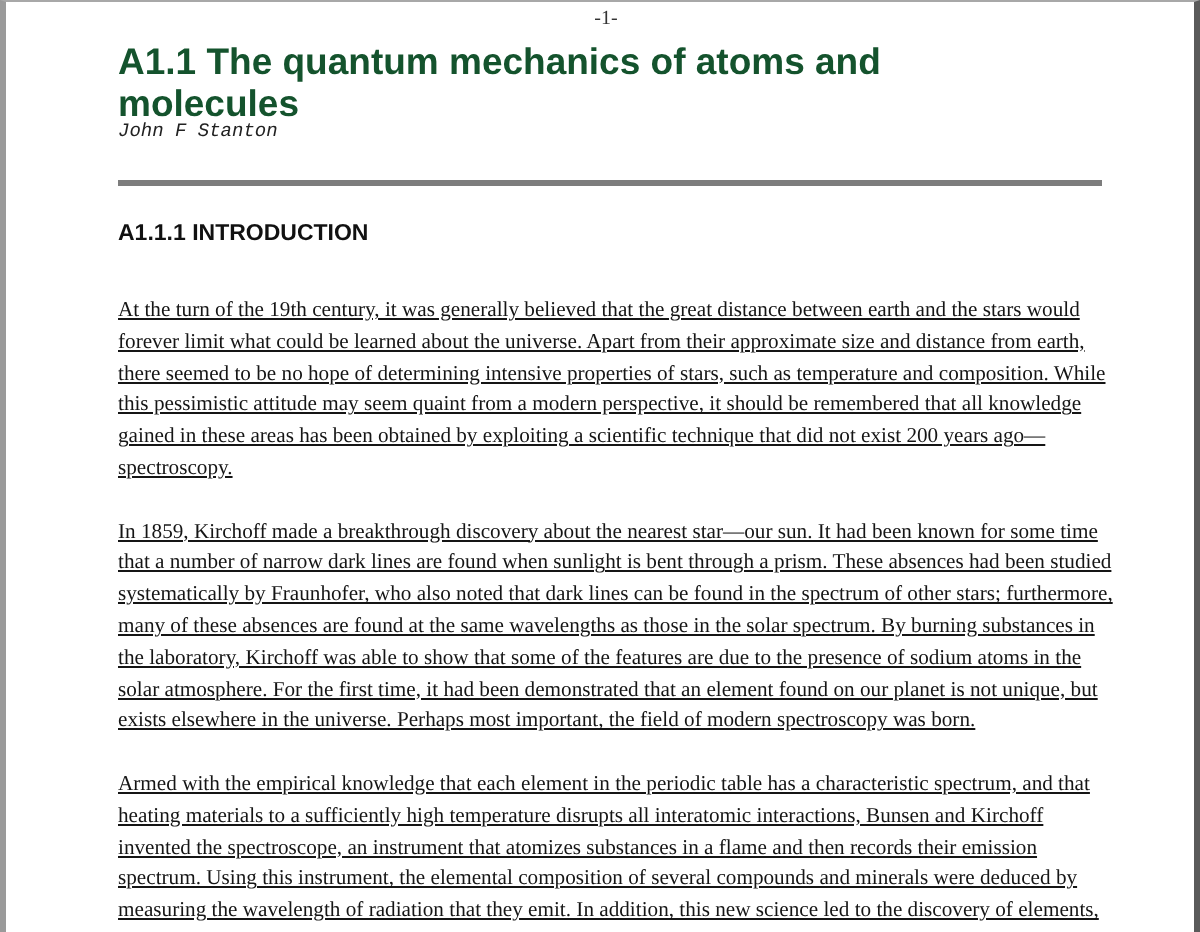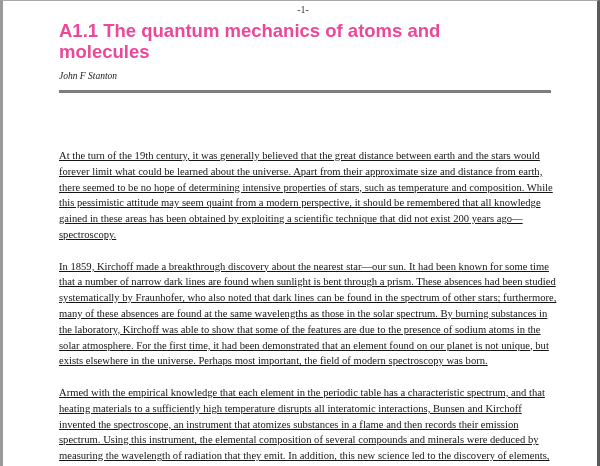--- a/index.html
+++ b/index.html
@@ -15,25 +15,25 @@
     border-right: 3px solid #5a5a5a;
     background: #fff;
   }
   .page-num {
     position: absolute; left: 0; width: 600px; top: 3px; text-align: center;
     font-family: "Liberation Serif", serif; font-size: 10px; color: #333;
   }
   .title {
     position: absolute; left: 56px; top: 19px; width: 420px; margin: 0;
     font-family: "Liberation Sans", sans-serif; font-weight: bold;
-    font-size: 18.5px; line-height: 21px; color: #ec4899;
+    font-size: 18.5px; line-height: 21px; color: #14532d;
   }
   .author {
-    position: absolute; left: 56px; top: 70px;
-    font-family: Liberation Serif, serif; font-style: italic;
+    position: absolute; left: 56px; top: 59px;
+    font-family: Liberation Mono, monospace; font-style: italic;
     font-size: 9.5px; color: #222;
   }
   .rule {
     position: absolute; left: 56px; top: 89px; width: 492px; height: 3px;
     background: #7d7d7d;
   }
   .section {
     position: absolute; left: 56px; top: 110px; margin: 0;
     font-family: "Liberation Sans", sans-serif; font-weight: bold;
     font-size: 11.5px; color: #111;
@@ -46,19 +46,20 @@
   .body p { margin: 0 0 15.8px 0; text-decoration: underline; }
 </style>
 </head>
 <body>
 
 <div class="frame">
   <div class="page-num">-1-</div>
   <h1 class="title">A1.1 The quantum mechanics of atoms and molecules</h1>
   <div class="author">John F Stanton</div>
   <div class="rule"></div>
+  <h2 class="section">A1.1.1 INTRODUCTION</h2>
   <div class="body">
     <p>At the turn of the 19th century, it was generally believed that the great distance between earth and the stars would forever limit what could be learned about the universe. Apart from their approximate size and distance from earth, there seemed to be no hope of determining intensive properties of stars, such as temperature and composition. While this pessimistic attitude may seem quaint from a modern perspective, it should be remembered that all knowledge gained in these areas has been obtained by exploiting a scientific technique that did not exist 200 years ago—spectroscopy.</p>
     <p>In 1859, Kirchoff made a breakthrough discovery about the nearest star—our sun. It had been known for some time that a number of narrow dark lines are found when sunlight is bent through a prism. These absences had been studied systematically by Fraunhofer, who also noted that dark lines can be found in the spectrum of other stars; furthermore, many of these absences are found at the same wavelengths as those in the solar spectrum. By burning substances in the laboratory, Kirchoff was able to show that some of the features are due to the presence of sodium atoms in the solar atmosphere. For the first time, it had been demonstrated that an element found on our planet is not unique, but exists elsewhere in the universe. Perhaps most important, the field of modern spectroscopy was born.</p>
     <p>Armed with the empirical knowledge that each element in the periodic table has a characteristic spectrum, and that heating materials to a sufficiently high temperature disrupts all interatomic interactions, Bunsen and Kirchoff invented the spectroscope, an instrument that atomizes substances in a flame and then records their emission spectrum. Using this instrument, the elemental composition of several compounds and minerals were deduced by measuring the wavelength of radiation that they emit. In addition, this new science led to the discovery of elements, notably caesium and rubidium.</p>
 
   </div>
 </div>
 
 </body></html>

